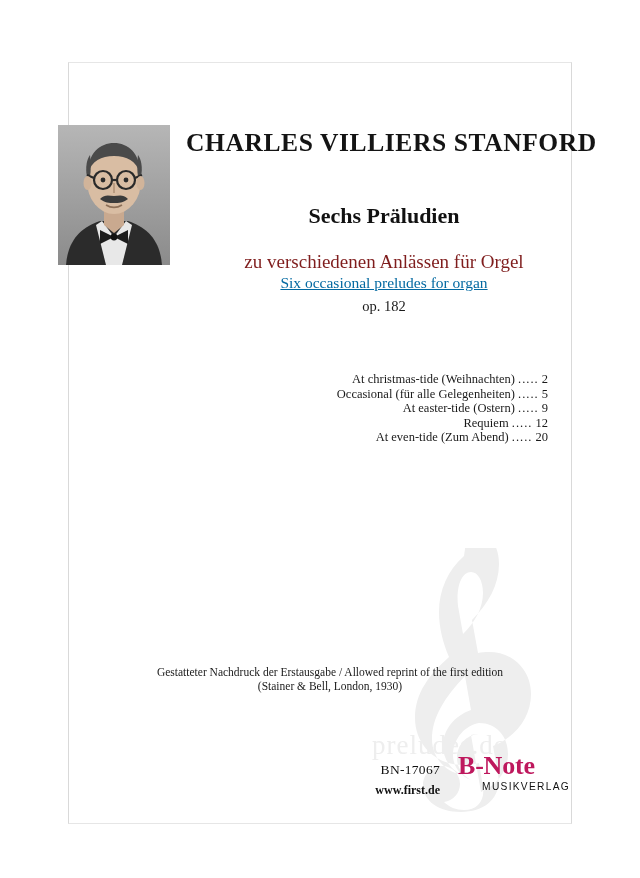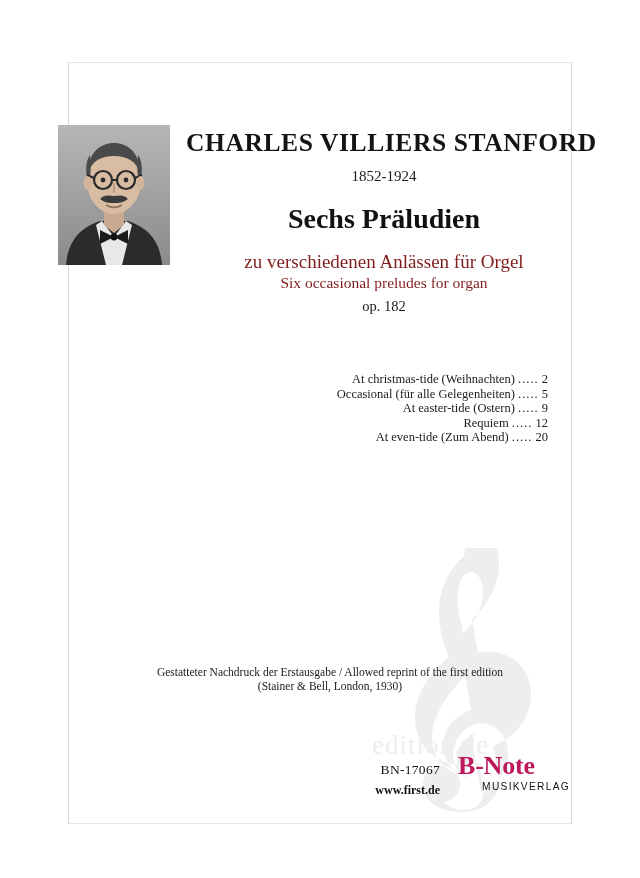--- a/index.html
+++ b/index.html
@@ -92,42 +92,43 @@
     color: #1a1a1a;
   }
   .title {
     position: absolute;
     left: 186px;
     top: 203px;
     width: 396px;
     text-align: center;
     font-family: "Liberation Serif", serif;
     font-weight: bold;
-    font-size: 28px;
+    font-size: 22px;
     color: #111111;
   }
   .subtitle-de {
     position: absolute;
     left: 186px;
     top: 251px;
     width: 396px;
     text-align: center;
     font-family: "Liberation Serif", serif;
     font-size: 19px;
     color: #7f1d1d;
   }
   .subtitle-en {
     position: absolute;
     left: 186px;
     top: 274px;
     width: 396px;
     text-align: center;
     font-family: "Liberation Serif", serif;
     font-size: 15.5px;
-    color: #7f1d1d;
+    color: #0369a1;
+    text-decoration: underline;
   }
   .opus {
     position: absolute;
     left: 186px;
     top: 298px;
     width: 396px;
     text-align: center;
     font-family: "Liberation Serif", serif;
     font-size: 14.5px;
     color: #1a1a1a;
@@ -222,21 +223,21 @@
 
   <div class="page-frame"></div>
 
   <div class="watermark">
     <svg viewBox="0 0 210 270" width="210" height="270" aria-hidden="true">
       <g fill="#eeeeee">
         <path d="M112 8c-16 14-25 34-25 56 0 16 4 31 10 45-20 18-34 36-34 61 0 27 21 47 48 47 6 0 11-1 16-2l4 24c2 14-6 23-19 23-8 0-15-3-20-8 9-1 16-9 16-18 0-10-8-18-18-18s-19 8-19 19c0 16 16 27 38 27 25 0 41-15 37-38l-5-28c23-9 38-29 38-52 0-24-18-42-42-42-4 0-8 0-11 1l-6-33c16-16 27-35 27-56 0-21-13-36-28-36-1 0-2 0-3 0zm7 16c7 0 12 9 12 21 0 15-8 29-20 41l-5-28c-2-18 3-34 13-34zm-6 104l6 34c-17 6-28 20-28 36 0 13 8 24 19 29-18-4-30-18-30-36 0-22 13-42 33-63zm14 47c17 0 29 13 29 31 0 17-11 31-27 38l-10-57c3-1 5-1 8-1-13 1-22 11-22 24 0 10 6 18 14 22-11-4-18-14-18-25 0-17 13-30 26-32z"></path>
       </g>
     </svg>
   </div>
-  <div class="watermark-text">edition.de</div>
+  <div class="watermark-text">preludes.de</div>
 
   <div class="portrait">
     <svg viewBox="0 0 112 140" width="112" height="140" aria-hidden="true">
       <defs>
         <linearGradient id="bg" x1="0" y1="0" x2="0" y2="1">
           <stop offset="0%" stop-color="#b6b6b6"></stop>
           <stop offset="100%" stop-color="#8b8b8b"></stop>
         </linearGradient>
       </defs>
       <rect width="112" height="140" fill="url(#bg)"></rect>
@@ -271,21 +272,20 @@
       <path d="M42 74c5-5 9-3 14-3s9-2 14 3c-5 4-9 4-14 4s-9 0-14-4z" fill="#3b3b3b"></path>
 
       <path d="M48 80c5 3 11 3 16 0" stroke="#8d6f57" stroke-width="1.6" fill="none"></path>
 
       <ellipse cx="29.5" cy="58" rx="4" ry="7" fill="#d1b49a"></ellipse>
       <ellipse cx="82.5" cy="58" rx="4" ry="7" fill="#d1b49a"></ellipse>
     </svg>
   </div>
 
   <div class="composer">CHARLES VILLIERS STANFORD</div>
-  <div class="lifespan">1852-1924</div>
   <div class="title">Sechs Präludien</div>
   <div class="subtitle-de">zu verschiedenen Anlässen für Orgel</div>
   <div class="subtitle-en">Six occasional preludes for organ</div>
   <div class="opus">op. 182</div>
 
   <div class="contents">
     <div class="contents-row">
       <span>At christmas-tide (Weihnachten)</span>
       <span class="dots">.....</span>
       <span>2</span>

